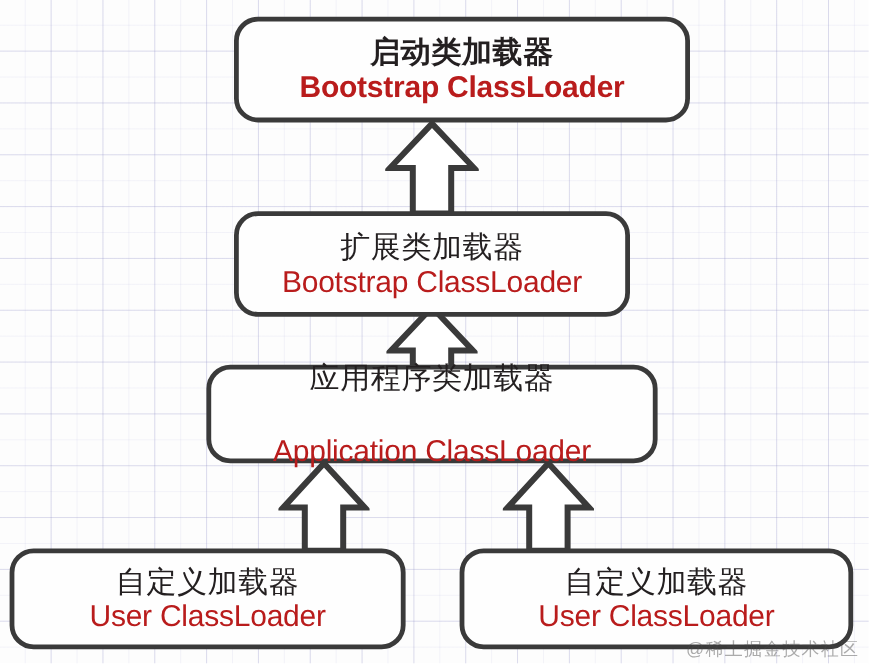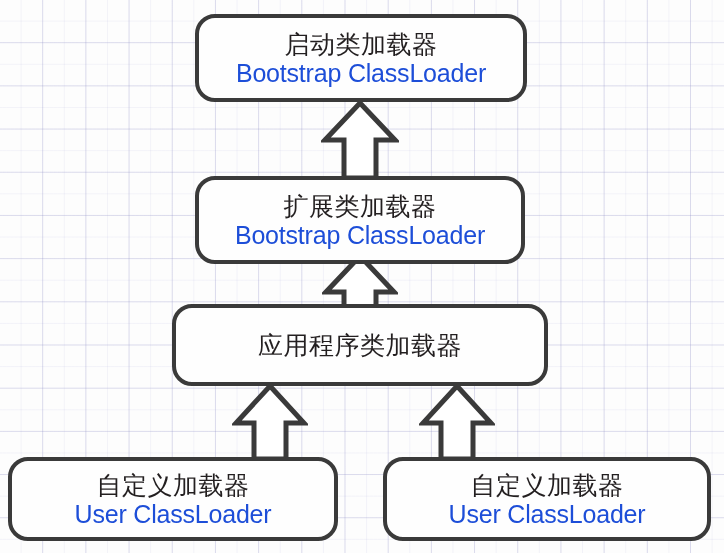--- a/index.html
+++ b/index.html
@@ -42,21 +42,21 @@
     z-index: 3;
   }
   .node .cn {
     font-size: 25px;
     color: #231f20;
     letter-spacing: 0.5px;
     white-space: nowrap;
   }
   .node .en {
     font-size: 25px;
-    color: #1d4ed8;
+    color: #b91c1c;
     letter-spacing: -0.2px;
     white-space: nowrap;
     margin-top: 1px;
   }
 
   .arrow {
     position: absolute;
     z-index: 2;
   }
   .arrow svg { display: block; }
@@ -71,21 +71,21 @@
     white-space: nowrap;
     z-index: 5;
     pointer-events: none;
   }
 </style>
 </head>
 <body>
 
 <div id="canvas">
 
-  <div class="node" style="left:195px; top:14px; width:332px; height:88px;">
+  <div class="node" style="left:195px; top:14px; width:380px; height:88px;font-weight:bold;">
     <div class="cn">启动类加载器</div>
     <div class="en">Bootstrap ClassLoader</div>
   </div>
 
   <div class="arrow" style="left:321px; top:100px; width:78px; height:78px;">
     <svg width="78" height="78" viewBox="0 0 78 78">
       <polygon points="39,3 74,40 55,40 55,78 23,78 23,40 4,40" fill="#ffffff" stroke="#3a3a3a" stroke-width="5" stroke-linejoin="miter"></polygon>
     </svg>
   </div>
 
@@ -95,20 +95,21 @@
   </div>
 
   <div class="arrow" style="left:322px; top:253px; width:76px; height:56px;">
     <svg width="76" height="56" viewBox="0 0 76 56">
       <polygon points="38,3 72,39 54,39 54,56 22,56 22,39 4,39" fill="#ffffff" stroke="#3a3a3a" stroke-width="5" stroke-linejoin="miter"></polygon>
     </svg>
   </div>
 
   <div class="node" style="left:172px; top:304px; width:376px; height:82px;gap:32px;">
     <div class="cn">应用程序类加载器</div>
+    <div class="en">Application ClassLoader</div>
   </div>
 
   <div class="arrow" style="left:232px; top:383px; width:76px; height:76px;">
     <svg width="76" height="76" viewBox="0 0 76 76">
       <polygon points="38,3 72,40 54,40 54,76 22,76 22,40 4,40" fill="#ffffff" stroke="#3a3a3a" stroke-width="5" stroke-linejoin="miter"></polygon>
     </svg>
   </div>
 
   <div class="arrow" style="left:419px; top:383px; width:76px; height:76px;">
     <svg width="76" height="76" viewBox="0 0 76 76">
@@ -119,14 +120,15 @@
   <div class="node" style="left:8px; top:457px; width:330px; height:84px;">
     <div class="cn">自定义加载器</div>
     <div class="en">User ClassLoader</div>
   </div>
 
   <div class="node" style="left:383px; top:457px; width:328px; height:84px;">
     <div class="cn">自定义加载器</div>
     <div class="en">User ClassLoader</div>
   </div>
 
+  <div class="watermark">@稀土掘金技术社区</div>
 
 </div>
 
 </body></html>

